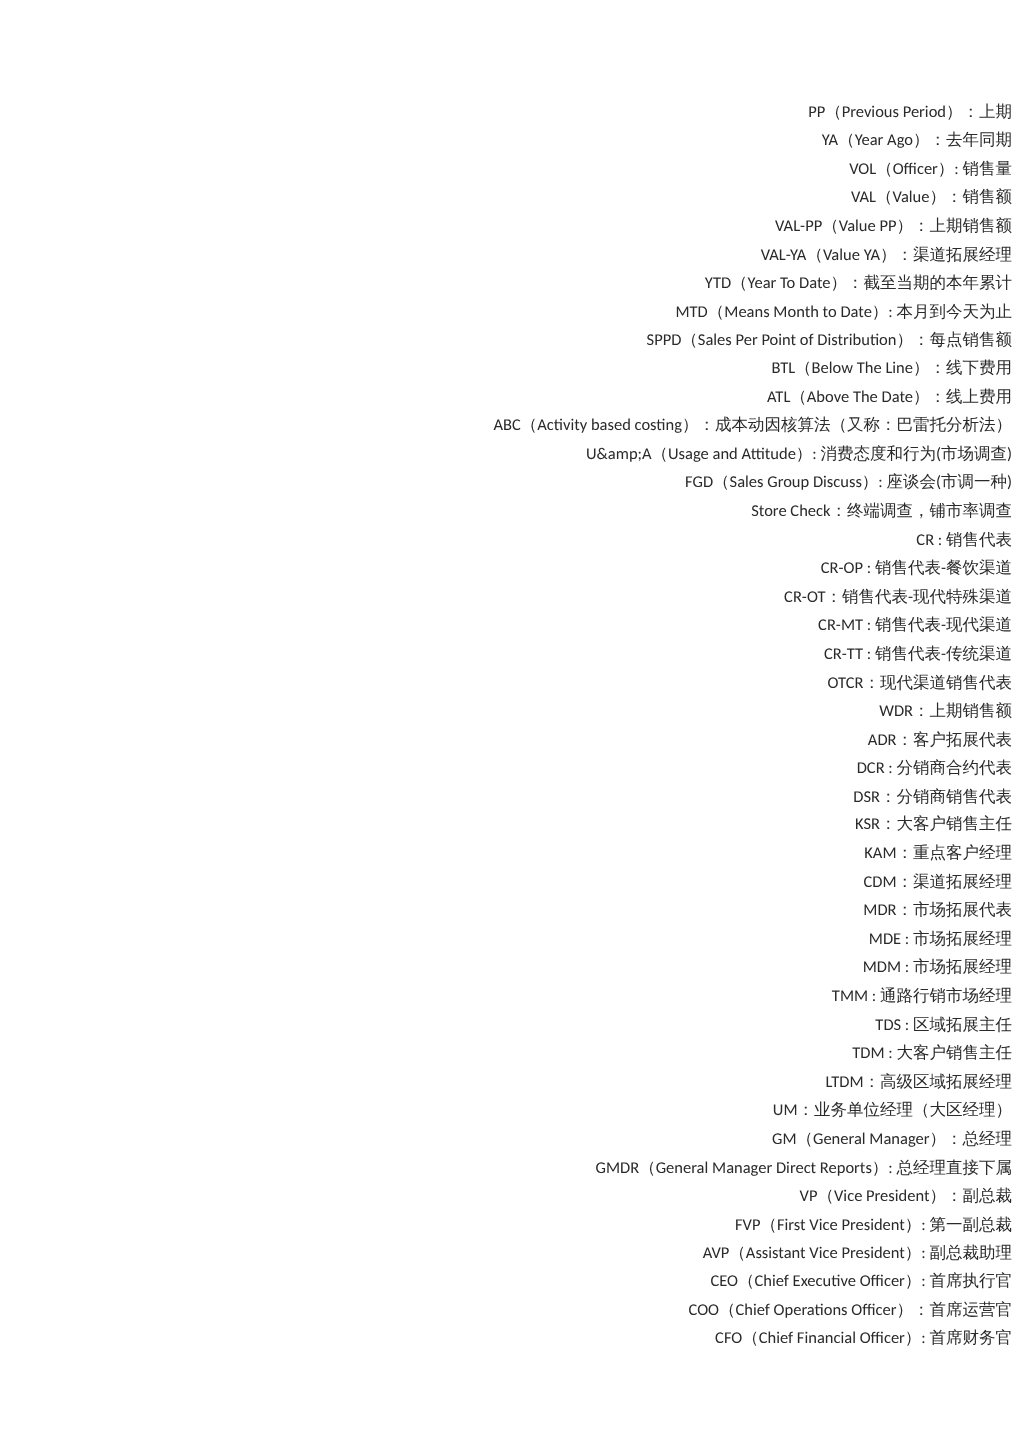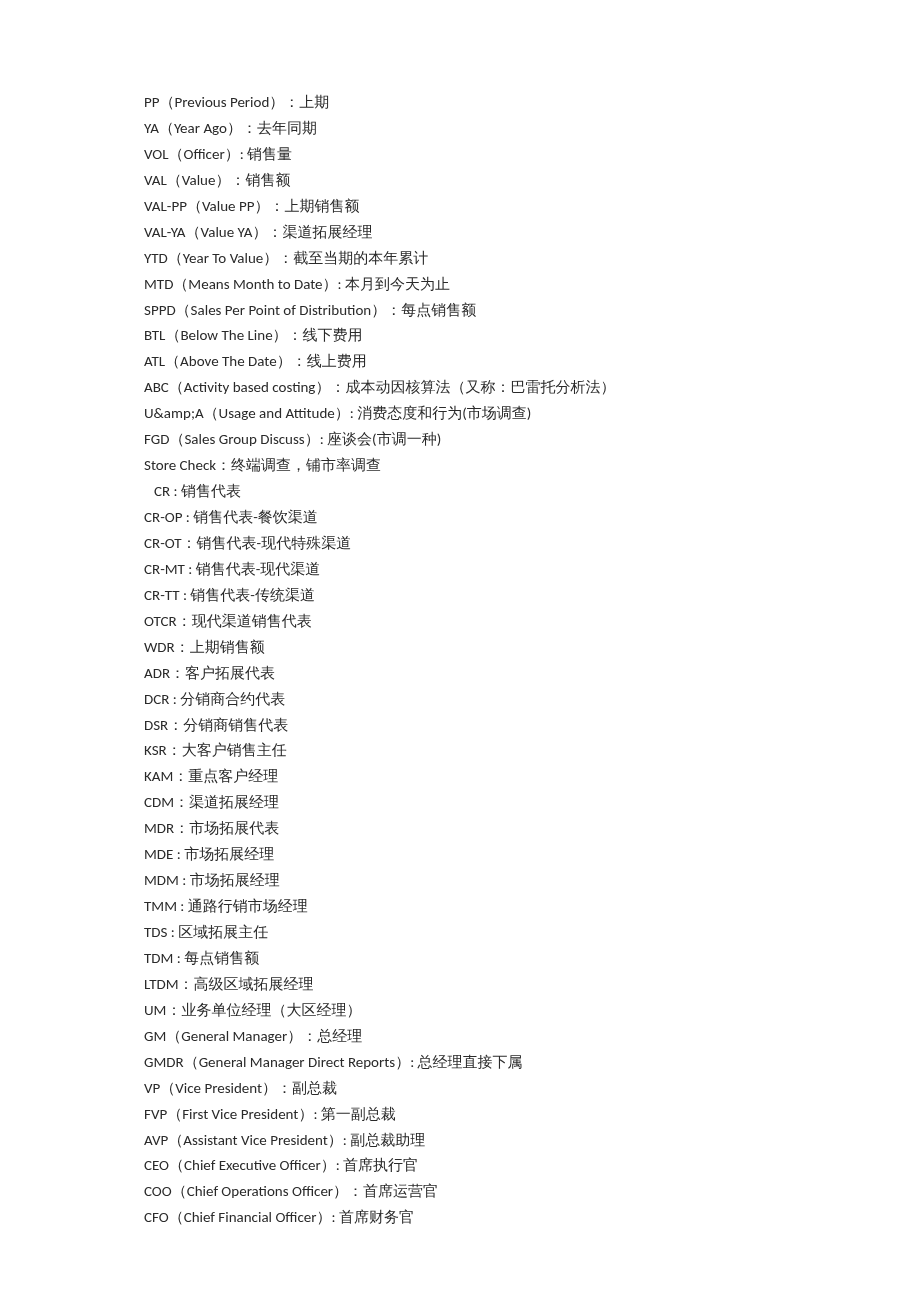--- a/index.html
+++ b/index.html
@@ -11,36 +11,37 @@
       background: #ffffff;
       width: 920px;
       font-family: Calibri, "Segoe UI", Arial, sans-serif;
       font-size: 15px;
       line-height: 1.73;
       color: #2a2a2a;
       padding: 90px 0 0 144px;
     }
     .line {
       white-space: pre-wrap;
+      text-align: right;
     }
     .indent {
       padding-left: 10px;
     }
   </style>
 </head>
 <body>
 
 <div id="container">
     <div class="line">PP（Previous Period）：上期</div>
     <div class="line">YA（Year Ago）：去年同期</div>
     <div class="line">VOL（Officer）: 销售量</div>
     <div class="line">VAL（Value）：销售额</div>
     <div class="line">VAL-PP（Value PP）：上期销售额</div>
     <div class="line">VAL-YA（Value YA）：渠道拓展经理</div>
-    <div class="line">YTD（Year To Value）：截至当期的本年累计</div>
+    <div class="line">YTD（Year To Date）：截至当期的本年累计</div>
     <div class="line">MTD（Means Month to Date）: 本月到今天为止</div>
     <div class="line">SPPD（Sales Per Point of Distribution）：每点销售额</div>
     <div class="line">BTL（Below The Line）：线下费用</div>
     <div class="line">ATL（Above The Date）：线上费用</div>
     <div class="line">ABC（Activity based costing）：成本动因核算法（又称：巴雷托分析法）</div>
     <div class="line">U&amp;amp;A（Usage and Attitude）: 消费态度和行为(市场调查)</div>
     <div class="line">FGD（Sales Group Discuss）: 座谈会(市调一种)</div>
     <div class="line">Store Check：终端调查，铺市率调查</div>
     <div class="line indent">CR : 销售代表</div>
     <div class="line">CR-OP : 销售代表-餐饮渠道</div>
@@ -53,21 +54,21 @@
     <div class="line">DCR : 分销商合约代表</div>
     <div class="line">DSR：分销商销售代表</div>
     <div class="line">KSR：大客户销售主任</div>
     <div class="line">KAM：重点客户经理</div>
     <div class="line">CDM：渠道拓展经理</div>
     <div class="line">MDR：市场拓展代表</div>
     <div class="line">MDE : 市场拓展经理</div>
     <div class="line">MDM : 市场拓展经理</div>
     <div class="line">TMM : 通路行销市场经理</div>
     <div class="line">TDS : 区域拓展主任</div>
-    <div class="line">TDM : 每点销售额</div>
+    <div class="line">TDM : 大客户销售主任</div>
     <div class="line">LTDM：高级区域拓展经理</div>
     <div class="line">UM：业务单位经理（大区经理）</div>
     <div class="line">GM（General Manager）：总经理</div>
     <div class="line">GMDR（General Manager Direct Reports）: 总经理直接下属</div>
     <div class="line">VP（Vice President）：副总裁</div>
     <div class="line">FVP（First Vice President）: 第一副总裁</div>
     <div class="line">AVP（Assistant Vice President）: 副总裁助理</div>
     <div class="line">CEO（Chief Executive Officer）: 首席执行官</div>
     <div class="line">COO（Chief Operations Officer）：首席运营官</div>
     <div class="line">CFO（Chief Financial Officer）: 首席财务官</div>

